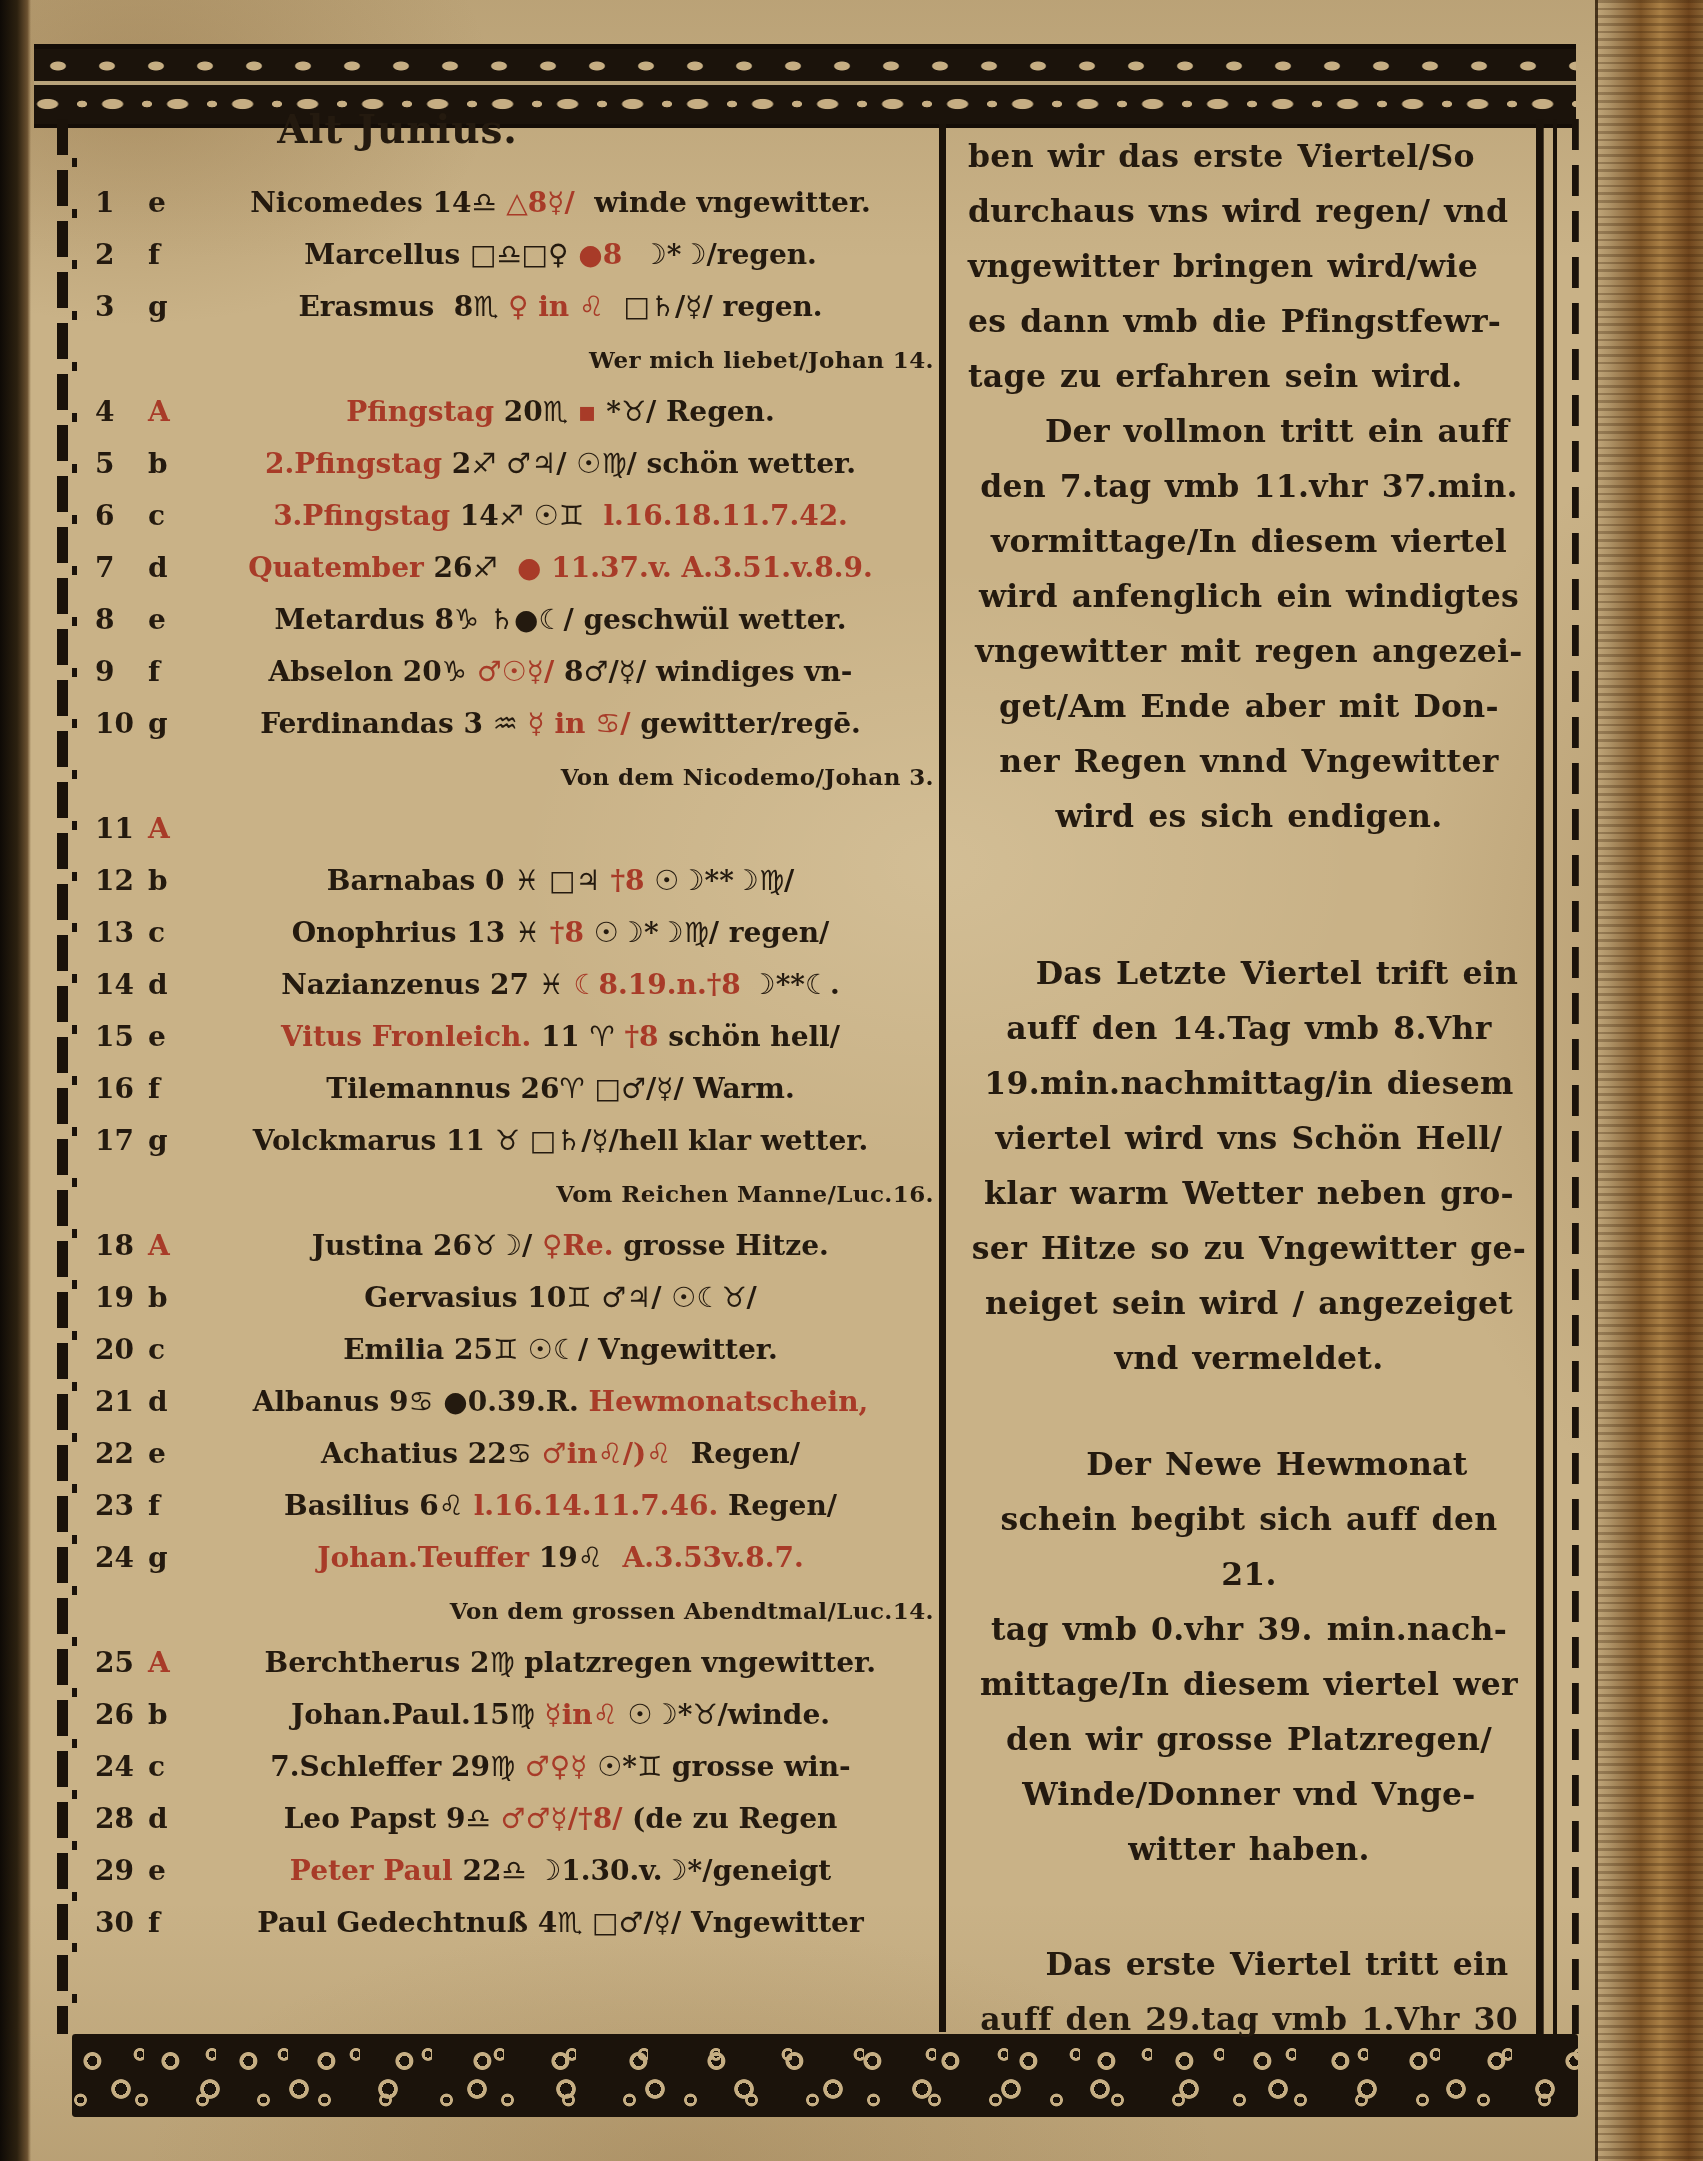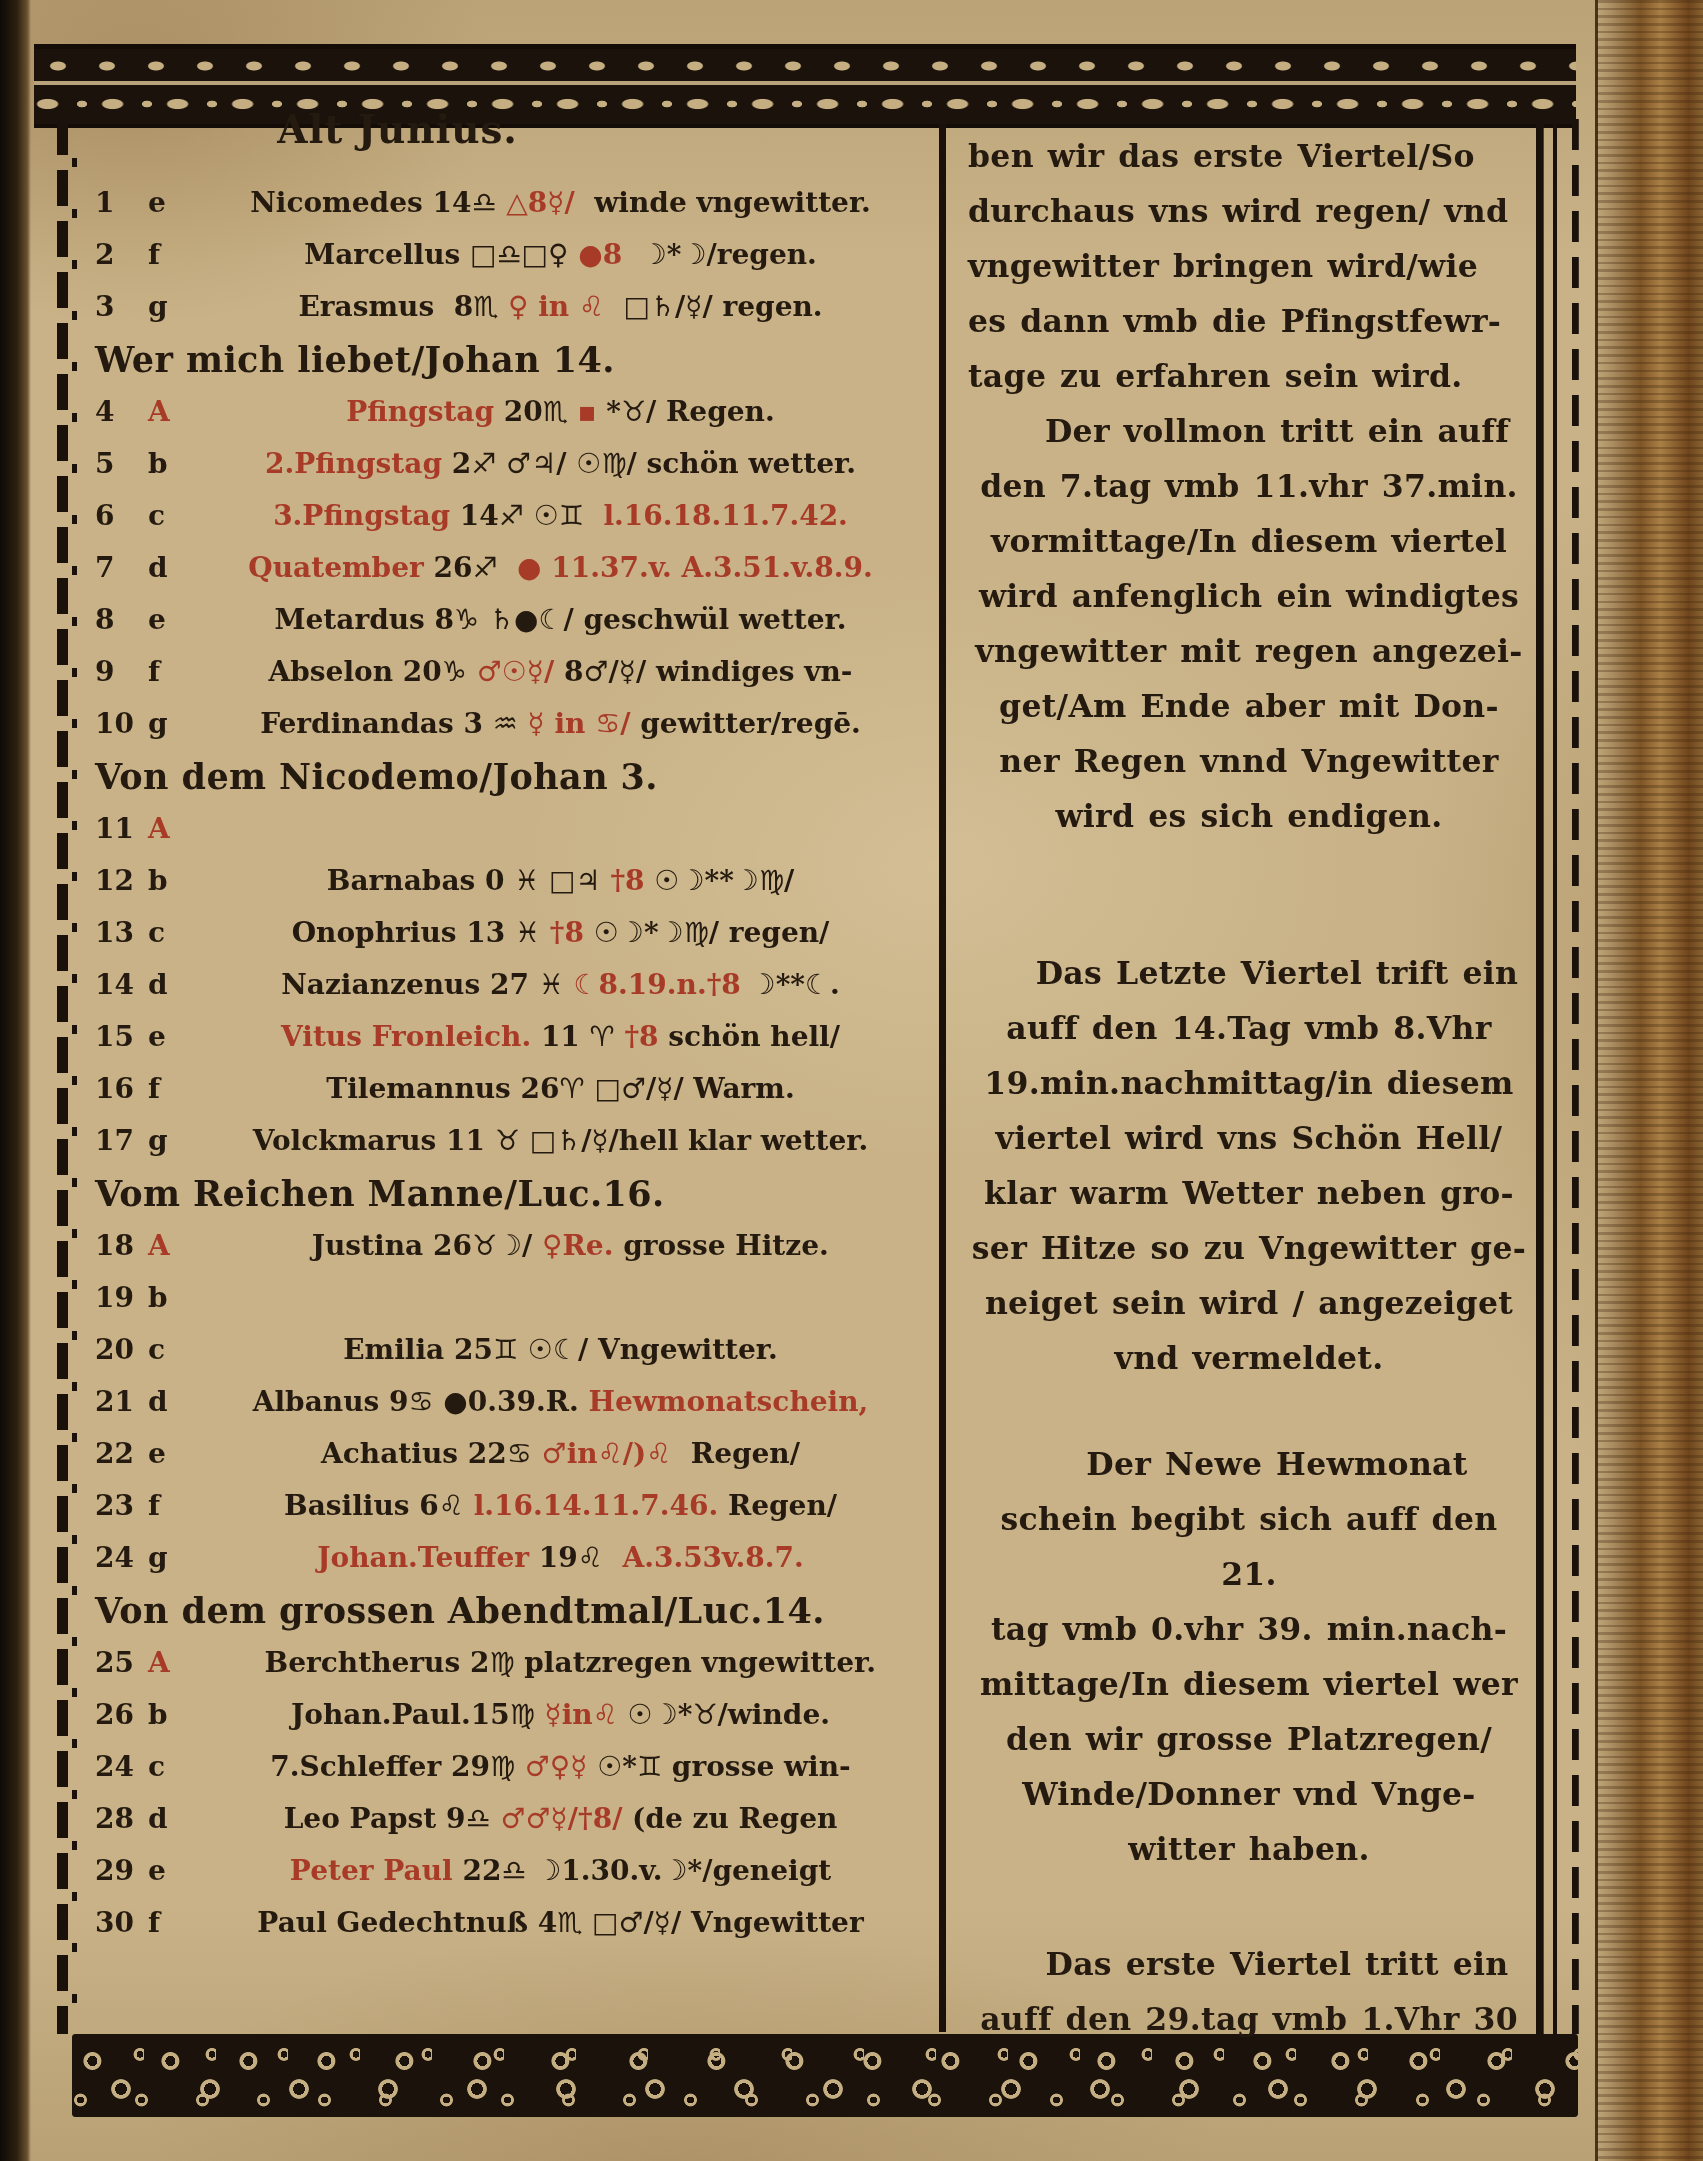--- a/index.html
+++ b/index.html
@@ -76,21 +76,21 @@
   .title{
     position:absolute;left:95px;top:106px;width:750px;z-index:2;
     text-align:center;padding-right:145px;box-sizing:border-box;
     font-size:39px;font-weight:bold;letter-spacing:0.9px;
   }
   .cal{position:absolute;left:95px;top:177px;width:839px;z-index:2;}
   .row{display:flex;height:52px;line-height:52px;font-size:28px;font-weight:bold;white-space:pre;}
   .row .num{width:53px;flex:none;}
   .row .dl{width:39px;flex:none;}
   .row .content{flex:1;white-space:pre;overflow:hidden;text-align:center;}
-  .heading{height:53px;line-height:53px;font-size:35px;font-weight:bold;letter-spacing:0.4px;white-space:pre;}
+  .heading{height:53px;line-height:53px;font-size:23px;font-weight:bold;letter-spacing:0.4px;white-space:pre;text-align:right;}
   .cont-line{height:52px;line-height:52px;font-size:29px;font-weight:bold;text-align:right;padding-right:39px;}
   .k{color:var(--ink-black,#241a0f);}
   .r{color:var(--ink-red,#a83b28);}
   
   .prose{position:absolute;left:968px;top:128px;width:562px;z-index:2;
     font-size:31.5px;line-height:55px;font-weight:bold;letter-spacing:0.3px;word-spacing:2.6px;}
   .para{white-space:pre-line;}
   .para.ind{text-indent:56px;text-align:center;}
   .para:nth-of-type(3){margin-top:102px;}
   .para:nth-of-type(4){margin-top:51px;}
@@ -124,21 +124,21 @@
     <div class="heading k">Von dem Nicodemo/Johan 3.</div>
     <div class="row"><span class="num k">11</span><span class="dl r">A</span></div>
     <div class="row"><span class="num k">12</span><span class="dl k">b</span><span class="content"><span class="k">Barnabas 0 ♓ □♃ </span><span class="r">†8</span><span class="k"> ☉☽**☽♍/</span></span></div>
     <div class="row"><span class="num k">13</span><span class="dl k">c</span><span class="content"><span class="k">Onophrius 13 ♓ </span><span class="r">†8</span><span class="k"> ☉☽*☽♍/ regen/</span></span></div>
     <div class="row"><span class="num k">14</span><span class="dl k">d</span><span class="content"><span class="k">Nazianzenus 27 ♓ </span><span class="r">☾8.19.n.†8</span><span class="k"> ☽**☾.</span></span></div>
     <div class="row"><span class="num k">15</span><span class="dl k">e</span><span class="content"><span class="r">Vitus Fronleich.</span><span class="k"> 11 ♈ </span><span class="r">†8</span><span class="k"> schön hell/</span></span></div>
     <div class="row"><span class="num k">16</span><span class="dl k">f</span><span class="content"><span class="k">Tilemannus 26♈ □♂/☿/ Warm.</span></span></div>
     <div class="row"><span class="num k">17</span><span class="dl k">g</span><span class="content"><span class="k">Volckmarus 11 ♉ □♄/☿/hell klar wetter.</span></span></div>
     <div class="heading k">Vom Reichen Manne/Luc.16.</div>
     <div class="row"><span class="num k">18</span><span class="dl r">A</span><span class="content"><span class="k">  Justina 26♉☽/ </span><span class="r">♀Re.</span><span class="k"> grosse Hitze.</span></span></div>
-    <div class="row"><span class="num k">19</span><span class="dl k">b</span></div>
+    <div class="row"><span class="num k">19</span><span class="dl k">b</span><span class="content"><span class="k">Gervasius 10♊ ♂♃/ ☉☾♉/</span></span></div>
     <div class="row"><span class="num k">20</span><span class="dl k">c</span><span class="content"><span class="k">Emilia 25♊ ☉☾/ Vngewitter.</span></span></div>
     <div class="row"><span class="num k">21</span><span class="dl k">d</span><span class="content"><span class="k">Albanus 9♋ ●0.39.R. </span><span class="r">Hewmonatschein,</span></span></div>
     <div class="row"><span class="num k">22</span><span class="dl k">e</span><span class="content"><span class="k">Achatius 22♋ </span><span class="r">♂in♌/)♌</span><span class="k">  Regen/</span></span></div>
     <div class="row"><span class="num k">23</span><span class="dl k">f</span><span class="content"><span class="k">Basilius 6♌ </span><span class="r">l.16.14.11.7.46.</span><span class="k"> Regen/</span></span></div>
     <div class="row"><span class="num k">24</span><span class="dl k">g</span><span class="content"><span class="r">Johan.Teuffer</span><span class="k"> 19♌  </span><span class="r">A.3.53v.8.7.</span></span></div>
     <div class="heading k">Von dem grossen Abendtmal/Luc.14.</div>
     <div class="row"><span class="num k">25</span><span class="dl r">A</span><span class="content"><span class="k">  Berchtherus 2♍ platzregen vngewitter.</span></span></div>
     <div class="row"><span class="num k">26</span><span class="dl k">b</span><span class="content"><span class="k">Johan.Paul.15♍ </span><span class="r">☿in♌</span><span class="k"> ☉☽*♉/winde.</span></span></div>
     <div class="row"><span class="num k">24</span><span class="dl k">c</span><span class="content"><span class="k">7.Schleffer 29♍ </span><span class="r">♂♀☿</span><span class="k"> ☉*♊ grosse win-</span></span></div>
     <div class="row"><span class="num k">28</span><span class="dl k">d</span><span class="content"><span class="k">Leo Papst 9♎ </span><span class="r">♂♂☿/†8/</span><span class="k"> (de zu Regen</span></span></div>

